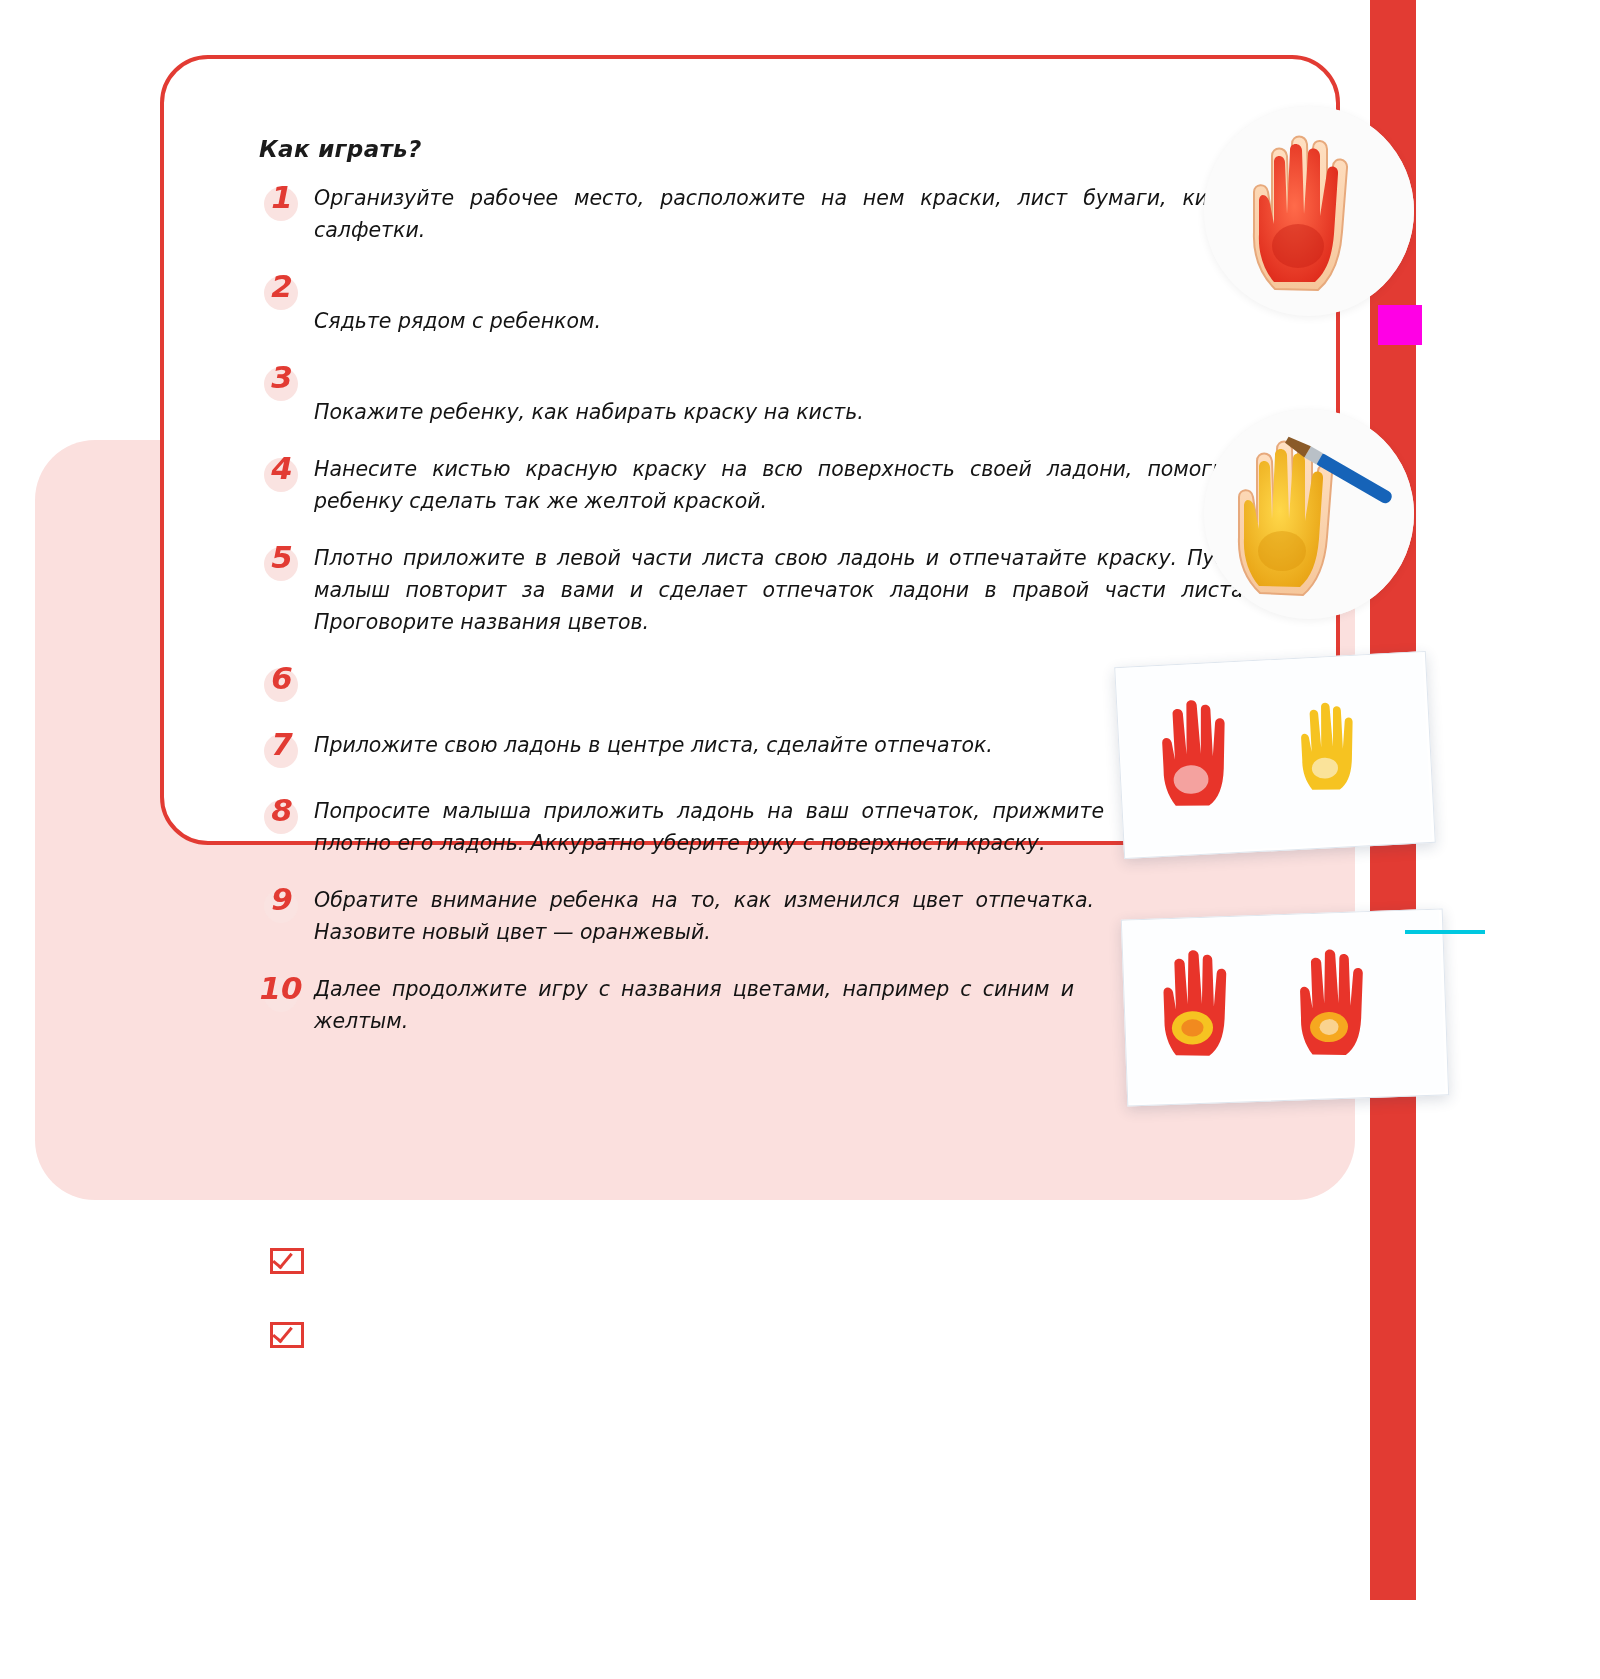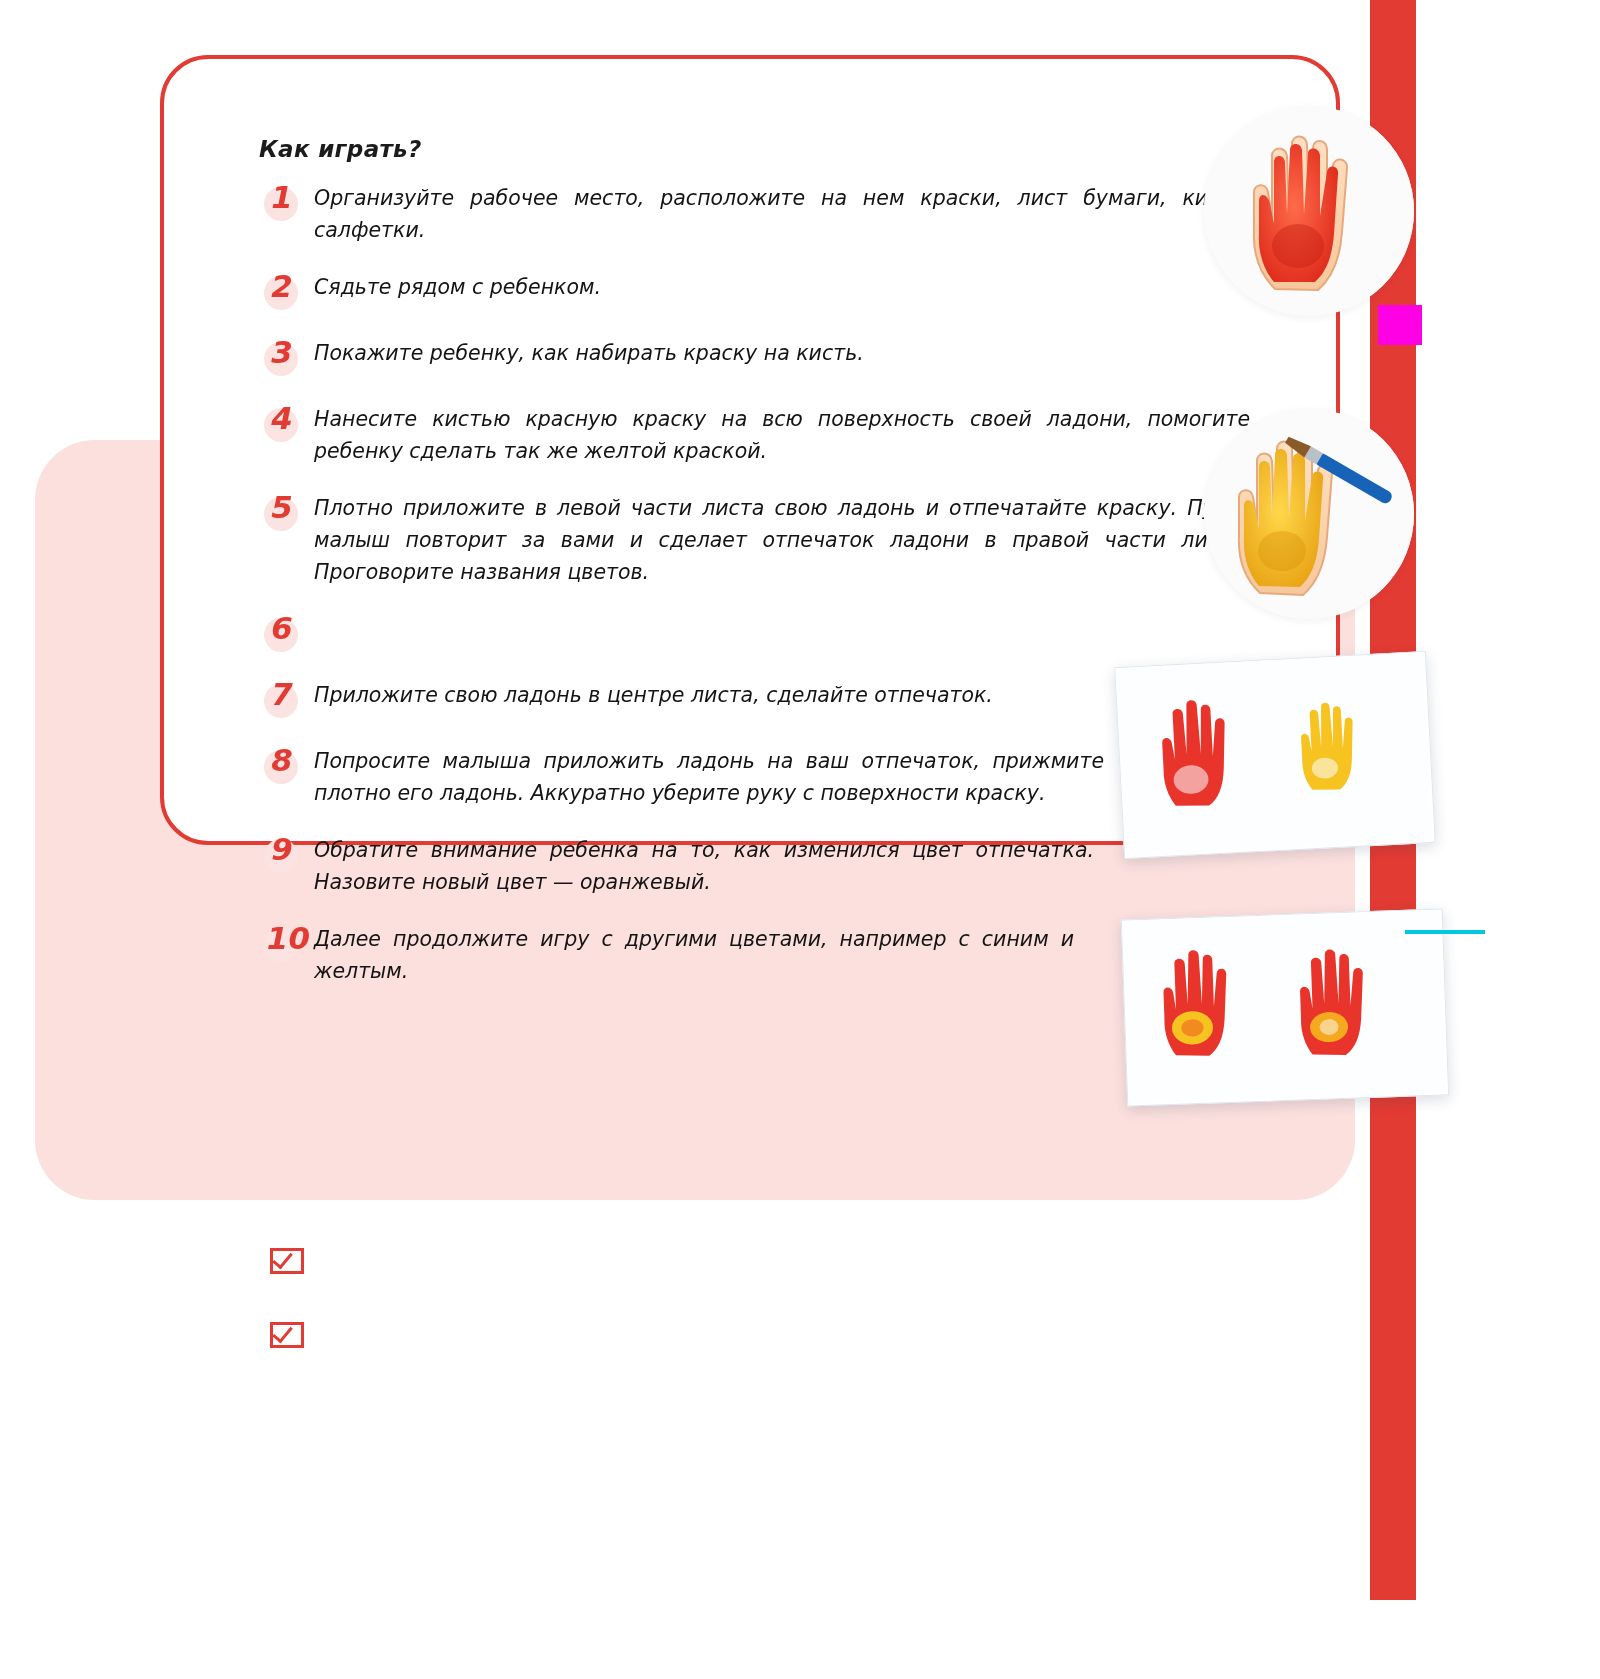--- a/index.html
+++ b/index.html
@@ -126,35 +126,34 @@
     font-weight: bold;
     font-style: italic;
     font-size: 31px;
     color: #e23b33;
     z-index: 1;
     line-height: 36px;
   }
   .step.wide .step-num {
     width: 58px;
     left: -4px;
-    text-align: right;
   }
 
   .step-text {
     flex: 1;
     font-family: "DejaVu Sans", sans-serif;
     font-style: italic;
     font-size: 20.5px;
     line-height: 32px;
     color: #141414;
     text-align: justify;
     padding-top: 3px;
     padding-right: 6px;
   }
-  .step-text.short { text-align: left; }
+  .step-text.short { text-align: left; margin-top: 34px; }
 
   
   .ill {
     position: absolute;
     z-index: 4;
   }
   .circle-photo {
     border-radius: 50%;
     overflow: hidden;
     background: #f7f7f7;
@@ -319,21 +318,21 @@
           <div class="step-num">9</div>
         </div>
         <div class="step-text" style="max-width:780px">Обратите внимание ребенка на то, как изменился цвет отпечатка. Назовите новый цвет — оранжевый.</div>
       </div>
 
       <div class="step wide">
         <div class="step-num-wrap">
           <div class="step-badge"></div>
           <div class="step-num">10</div>
         </div>
-        <div class="step-text" style="max-width:760px">Далее продолжите игру с другими цветами, например с синим и желтым.</div>
+        <div class="step-text" style="max-width:760px">Далее продолжите игру с названия цветами, например с синим и желтым.</div>
       </div>
 
     </div>
 
     <div class="ill circle-photo ill-hand-red">
       <svg viewBox="0 0 210 210" width="210" height="210" aria-hidden="true">
         <defs>
           <linearGradient id="skin1" x1="0" y1="0" x2="0" y2="1">
             <stop offset="0%" stop-color="#ffe0c2"></stop>
             <stop offset="100%" stop-color="#f6c79b"></stop>

